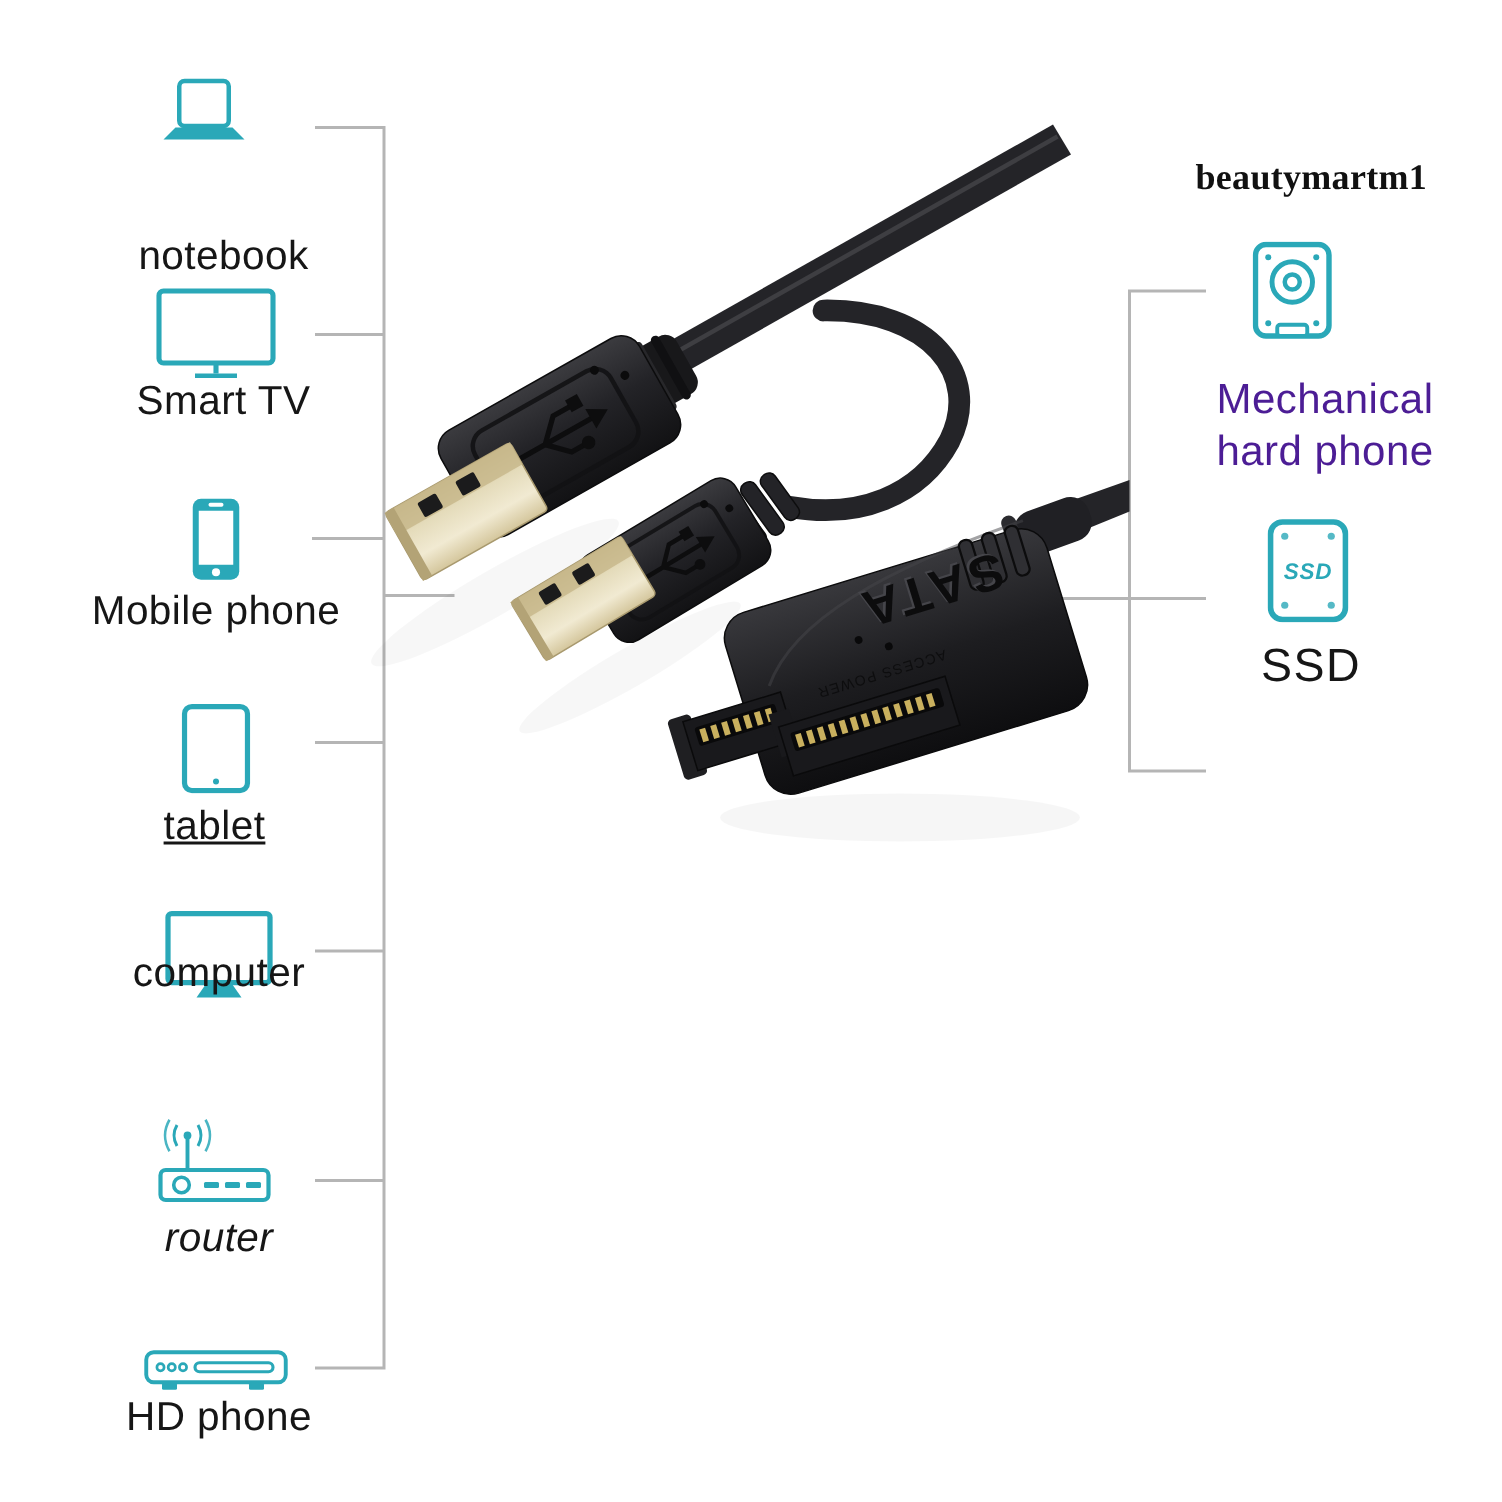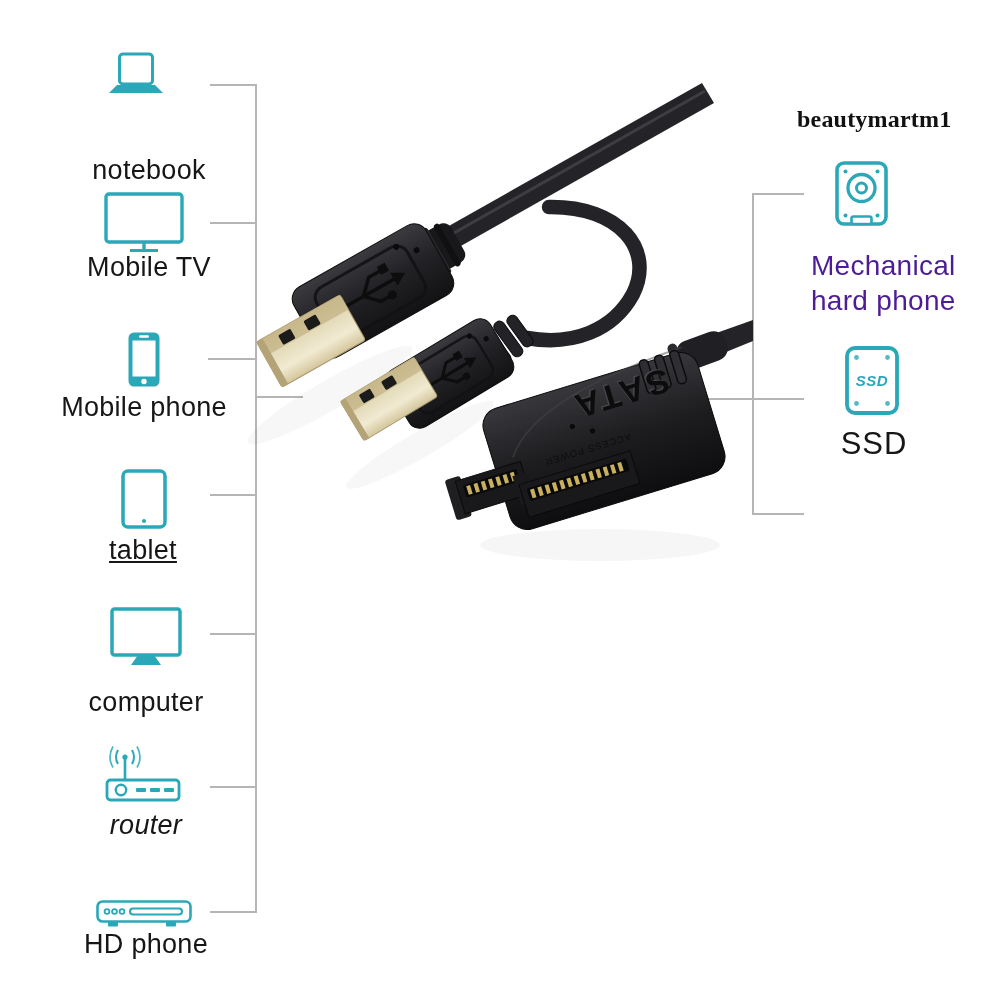--- a/index.html
+++ b/index.html
@@ -196,21 +196,21 @@
 
 <div class="abs" style="left:104px;top:192px;">
   <svg width="80" height="62" viewBox="0 0 80 62">
     <g fill="none" stroke="#2aa8b8" stroke-width="3.4">
       <rect x="2" y="2" width="76" height="48" rx="3"></rect>
       <line x1="40" y1="50" x2="40" y2="57"></line>
       <rect x="26" y="57" width="28" height="3" fill="#2aa8b8" stroke="none"></rect>
     </g>
   </svg>
 </div>
-<div class="dev-label" style="left:39px;top:252px;">Mobile TV</div>
+<div class="dev-label" style="left:39px;top:252px;">Smart TV</div>
 
 <div class="abs" style="left:127px;top:331px;">
   <svg width="34" height="57" viewBox="0 0 34 57">
     <g fill="#2aa8b8">
       <rect x="1.5" y="1.5" width="31" height="54" rx="5.5"></rect>
       <rect x="5.5" y="9.5" width="23" height="36" fill="#ffffff"></rect>
       <rect x="12" y="4.2" width="10" height="2.6" rx="1.3" fill="#ffffff"></rect>
       <circle cx="17" cy="50.5" r="2.7" fill="#ffffff"></circle>
     </g>
   </svg>
@@ -228,21 +228,21 @@
 <div class="dev-label" style="left:33px;top:535px;text-decoration:underline;">tablet</div>
 
 <div class="abs" style="left:110px;top:607px;">
   <svg width="72" height="60" viewBox="0 0 72 60">
     <g fill="none" stroke="#2aa8b8" stroke-width="3.5">
       <rect x="2" y="2" width="68" height="46" rx="2.5"></rect>
       <path d="M28,48 h16 l7,10 h-30 z" fill="#2aa8b8" stroke="none"></path>
     </g>
   </svg>
 </div>
-<div class="dev-label" style="left:36px;top:687px;">computer</div>
+<div class="dev-label" style="left:36px;top:633px;">computer</div>
 
 <div class="abs" style="left:100px;top:745px;">
   <svg width="86" height="58" viewBox="0 0 86 58">
     <g fill="none" stroke="#2aa8b8" stroke-width="2.8">
       <rect x="7" y="35" width="72" height="20" rx="3.5"></rect>
       <circle cx="21" cy="45" r="5.2" stroke-width="2.4"></circle>
       <rect x="36" y="43" width="10" height="4" rx="1" fill="#2aa8b8" stroke="none"></rect>
       <rect x="50" y="43" width="10" height="4" rx="1" fill="#2aa8b8" stroke="none"></rect>
       <rect x="64" y="43" width="10" height="4" rx="1" fill="#2aa8b8" stroke="none"></rect>
       <line x1="25" y1="14" x2="25" y2="35" stroke-width="2.6"></line>

